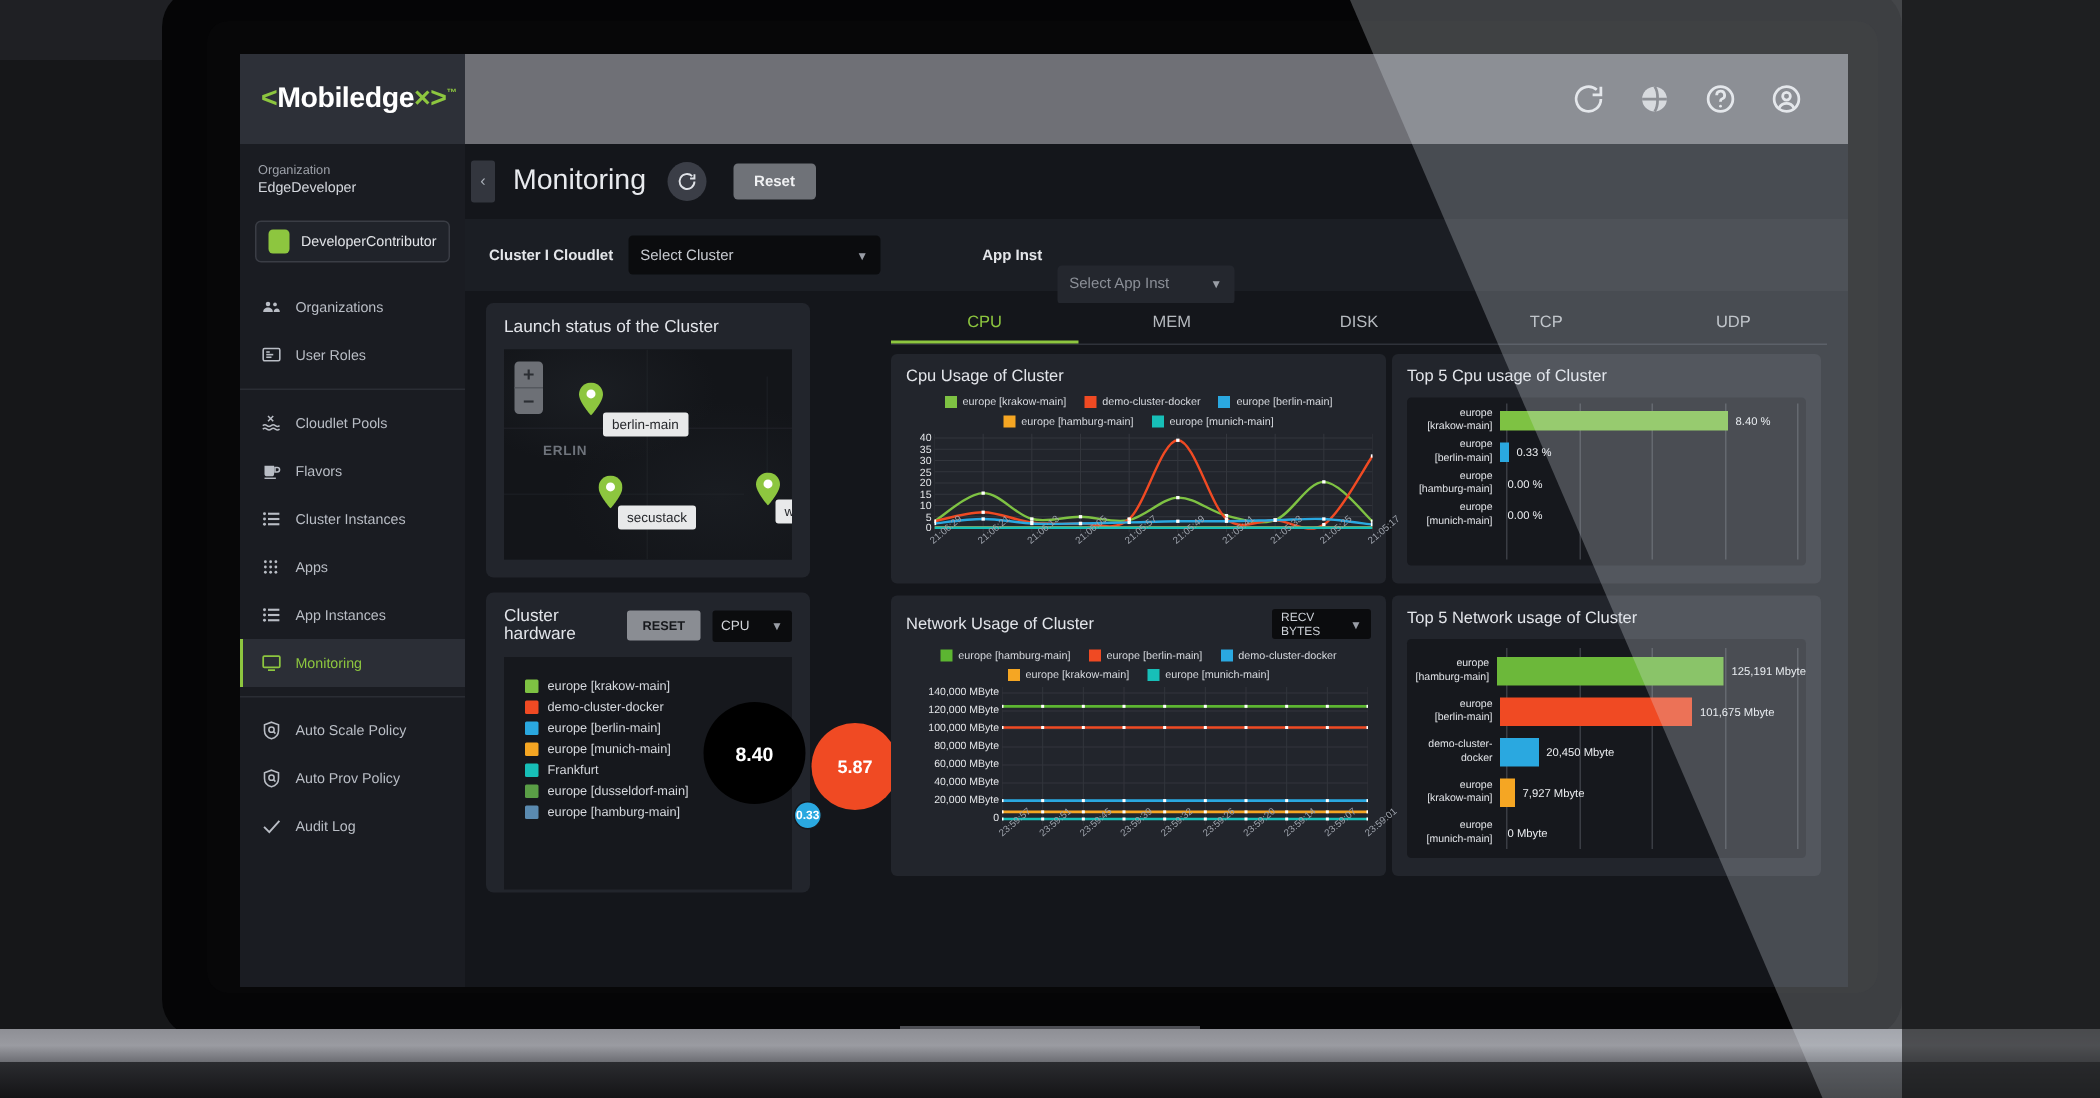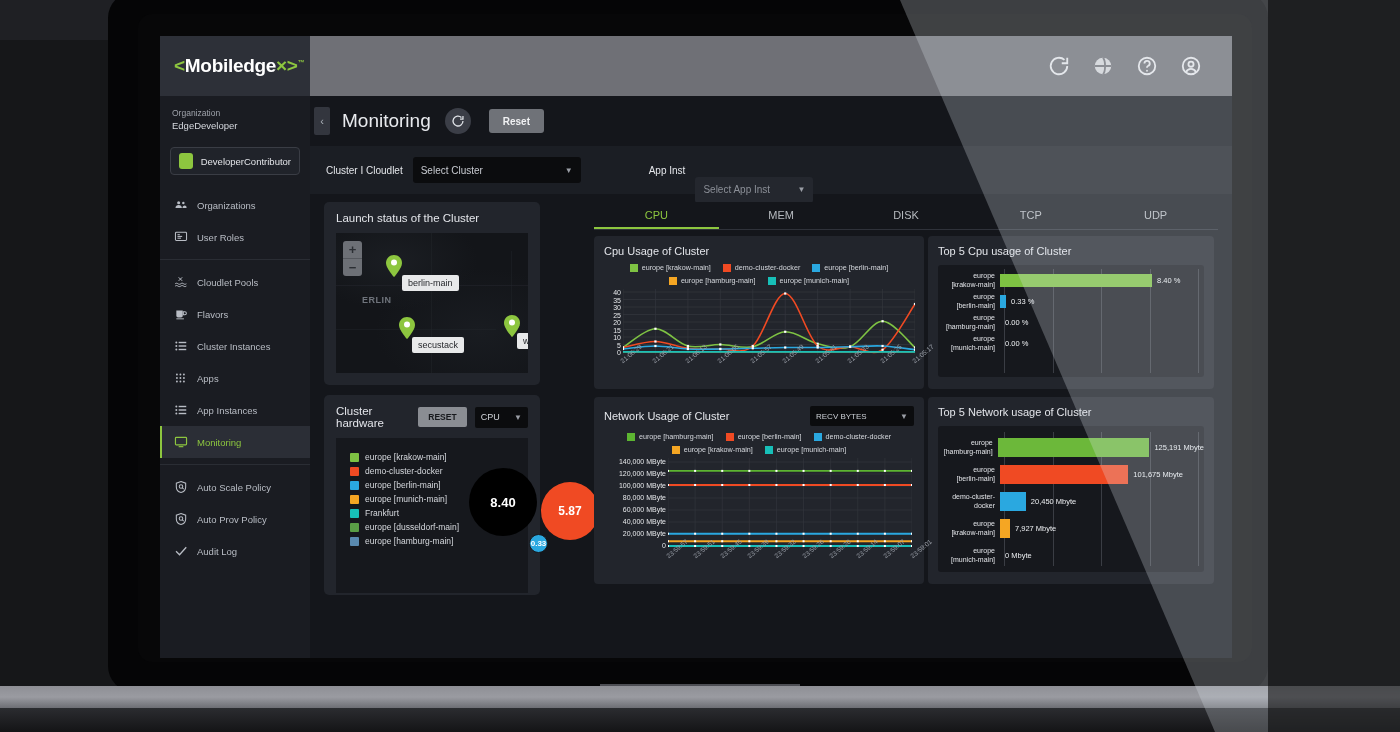--- a/index.html
+++ b/index.html
@@ -101,21 +101,21 @@
   }
   .refresh-btn svg { width:14px; height:14px; }
   .reset-btn {
     margin-left:18px; height:24px; padding:0 14px; background:#6f7278; border-radius:3px;
     color:#f0f1f3; font-size:10px; font-weight:bold; display:flex; align-items:center;
   }
 
   .filters {
     height:48px; background:#1b1e24; display:flex; align-items:center; padding-left:16px; gap:10px;
   }
-  .f-label { font-size:10px; color:#e4e6ea; font-weight:normal; }
+  .f-label { font-size:10px; color:#e4e6ea; font-weight:bold; }
   .f-select {
     height:26px; background:#0b0c0e; border-radius:3px; display:flex; align-items:center;
     padding:0 8px; font-size:10px; color:#c7cad0; justify-content:space-between;
   }
   .f-select.empty { background:#24272e; color:#8b8f97; }
   .caret { font-size:8px; color:#9a9ea6; margin-left:10px; }
 
   .panels { position:absolute; left:0; top:98px; width:922px; height:464px; padding:8px 12px; }
 
   .card { background:#22252c; border-radius:5px; padding:10px 12px; }
@@ -174,21 +174,21 @@
   .lw-tx { font-size:7.2px; color:#d6d9de; }
 
   .axisY { position:absolute; right:0; font-size:7px; color:#e5e7ea; text-align:right; }
   .axisX { position:absolute; font-size:6.5px; color:#9da2ab; transform:rotate(-40deg); transform-origin:left top; white-space:nowrap;}
 
   .bar-row { display:flex; align-items:center; height:20px; }
   .bar-lbl { width:62px; text-align:right; font-size:7px; color:#e2e4e8; line-height:8.5px; padding-right:5px;}
   .bar { height:13px; }
   .bar-val { font-size:7.5px; color:#eceef1; margin-left:5px; white-space:nowrap;}
 
-  .net-sel { margin-left:auto; height:20px; width:104px; background:#0b0c0e; border-radius:2px;
+  .net-sel { margin-left:auto; height:20px; width:66px; background:#0b0c0e; border-radius:2px;
     display:flex; align-items:center; padding:0 6px; font-size:8px; color:#ccd0d6; justify-content:space-between;}
 
   
   .glare {
     position:absolute; left:0; top:0; width:1400px; height:732px; pointer-events:none;
     clip-path: polygon(900px 0px, 1400px 0px, 1400px 732px, 1215px 732px);
     background: rgba(225,230,240,0.26);
   }
   .glare2 {
     position:absolute; left:0; top:0; width:1400px; height:732px; pointer-events:none;

